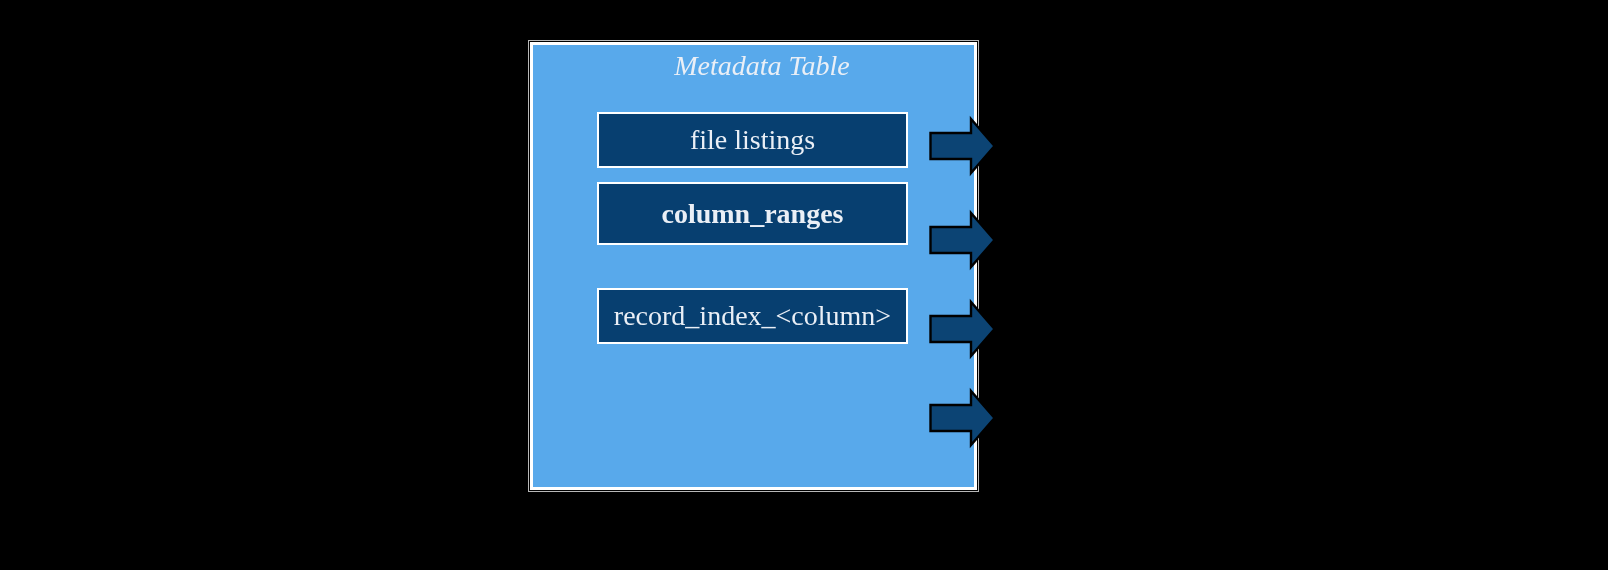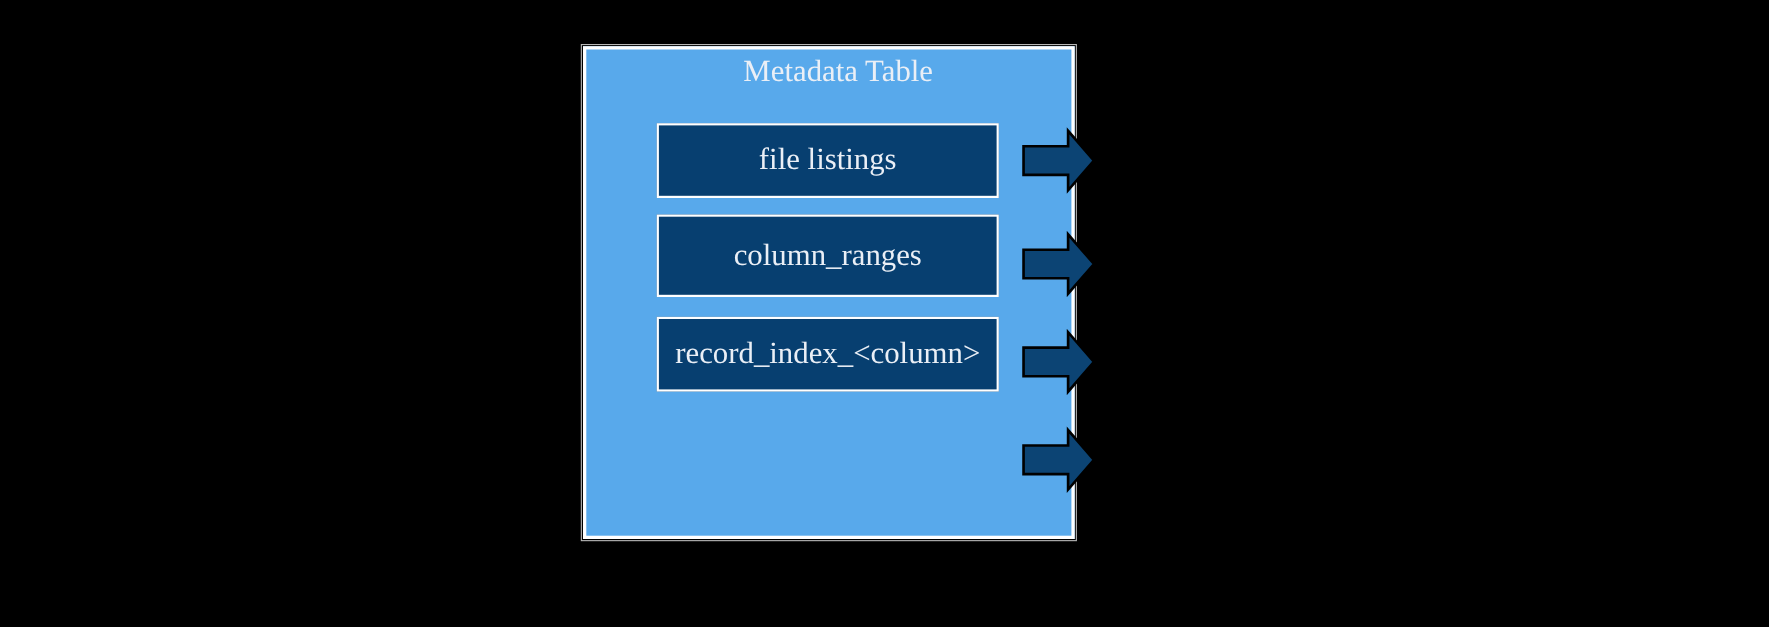--- a/index.html
+++ b/index.html
@@ -33,38 +33,39 @@
   .title {
     position: absolute;
     left: 530px;
     top: 52px;
     width: 464px;
     text-align: center;
     font-size: 28px;
     line-height: 28px;
     color: var(--text, #eaeff6);
     z-index: 2;
+    font-style: italic;
   }
   .rowbox {
     position: absolute;
     left: 597px;
     width: 311px;
-    height: 68px;
+    height: 56px;
     box-sizing: border-box;
     background: var(--box_fill, #073f70);
     border: 2px solid var(--border, #fff);
     display: flex;
     align-items: center;
     justify-content: center;
     font-size: 28px;
     color: var(--text, #eaeff6);
     z-index: 2;
   }
   .rowbox.b1 { top: 112px; }
-  .rowbox.b2 { top: 195px; height: 75px; }
+  .rowbox.b2 { top: 182px; height: 63px; font-weight: bold; }
   .rowbox.b3 { top: 288px; }
   .rowbox.b4 { top: 378px; }
   .arrow {
     position: absolute;
     left: 927px;
     width: 70px;
     height: 62px;
     z-index: 3;
     overflow: visible;
   }

